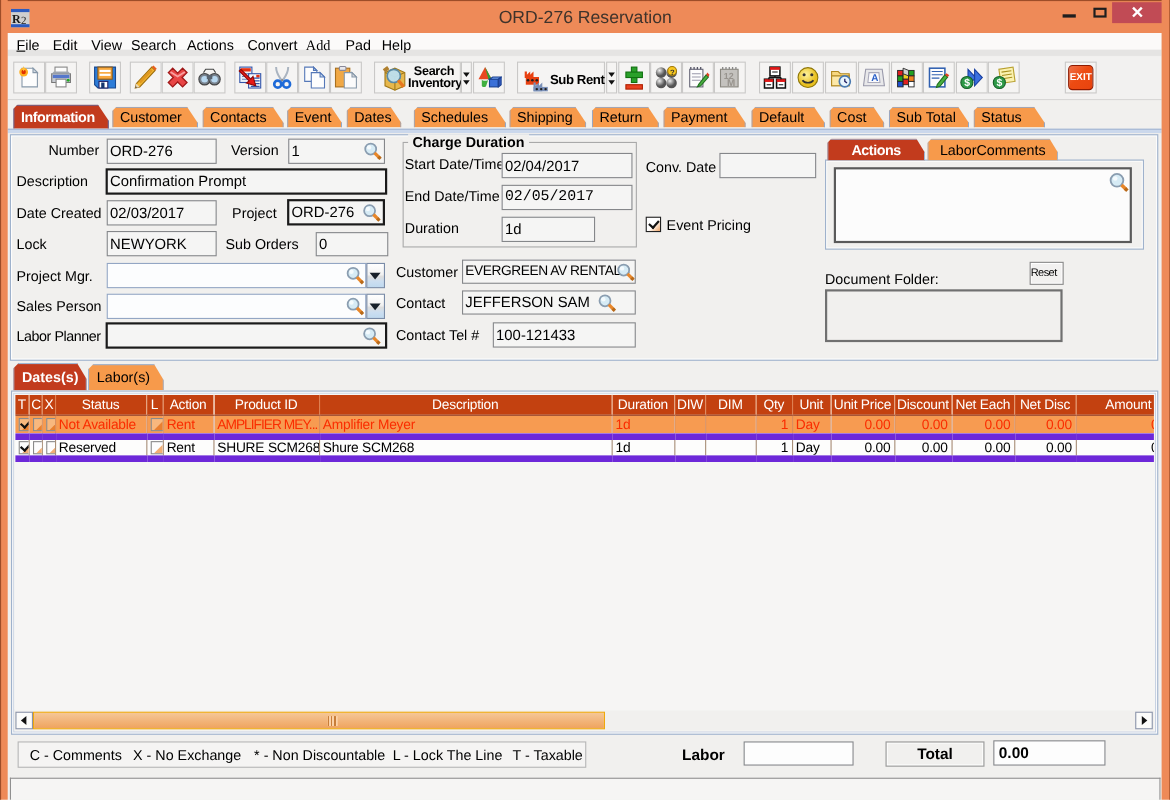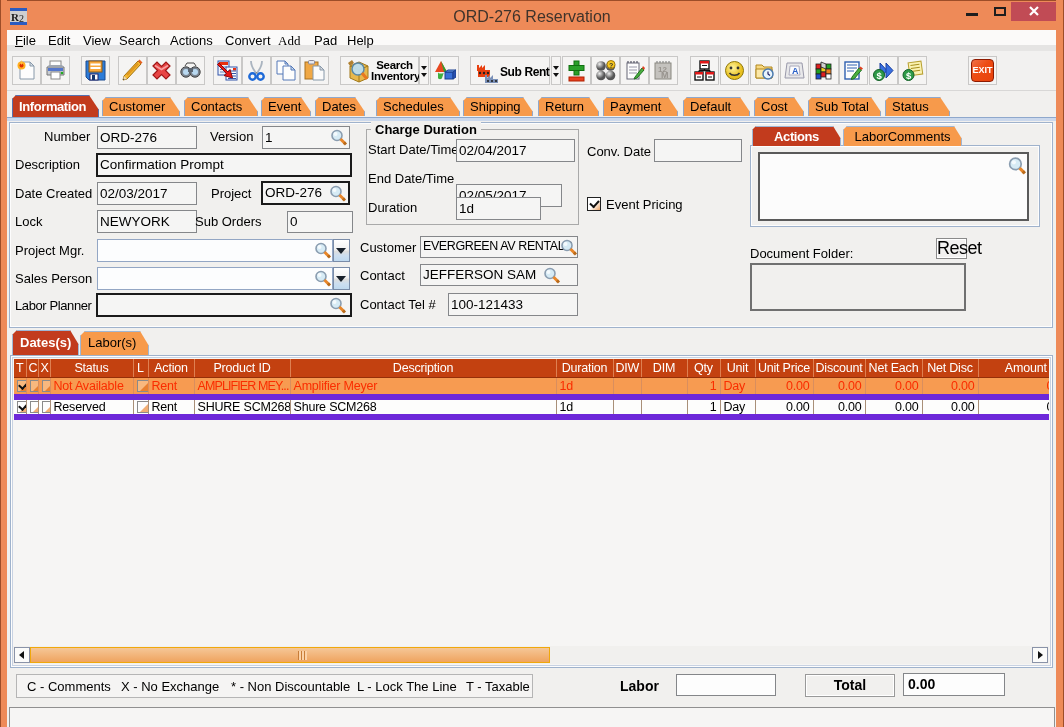--- a/index.html
+++ b/index.html
@@ -33,21 +33,21 @@
 .fld.dark { border:2px solid #1A1A1A; }
 .mag { position:absolute; z-index:5; }
 .dropbtn { position:absolute; width:17px; height:23px; background:linear-gradient(#FFFFFF 0%,#F2F2F2 45%,#DDDDDD 55%,#CCDEF0 75%,#BFD9EF 100%); border:1px solid #7A8CA8; z-index:4;}
 .dropbtn:after { content:""; position:absolute; left:2px; top:8px; border-left:5.5px solid transparent; border-right:5.5px solid transparent; border-top:6px solid #18202A; }
 #chargebox { position:absolute; left:366px; top:129px; width:213px; height:96px; border:1px solid #A9A9A9; z-index:2;}
 #chargelbl { position:absolute; left:371px; top:122px; background:#F1F0EE; padding:0 4px; font-weight:bold; font-size:13px; z-index:3;}
 .ctab { position:absolute; height:20px; font-size:13px; line-height:19px; text-align:center; border:1px solid #9FB6D4; border-bottom:none; clip-path:polygon(0 4px, 4px 0, calc(100% - 8px) 0, 100% 13px, 100% 100%, 0 100%); z-index:3;}
 #commentspanel { position:absolute; left:750px; top:145px; width:290px; height:82px; background:#F1F0EE; border:1px solid #9FB2CC; box-shadow:inset 0 0 0 1px #FDFDFD; z-index:2;}
 #commentsbox { position:absolute; left:758px; top:152px; width:271px; height:69px; background:#FCFCFC; border:2px solid #5A5A5A; z-index:3;}
 #docfolderbox { position:absolute; left:750px; top:263px; width:216px; height:48px; background:#F1F0EE; border:2px solid #707070; }
-#resetbtn { position:absolute; left:936px; top:238px; width:31px; height:21px; border:1px solid #8A8A8A; background:#F2F1F0; font-size:18px; text-align:center; line-height:19px; box-shadow:inset 0 0 0 1px #FFF; letter-spacing:-0.5px;}
+#resetbtn { position:absolute; left:936px; top:238px; width:31px; height:21px; border:1px solid #8A8A8A; background:#F2F1F0; font-size:10px; text-align:left; line-height:19px; box-shadow:inset 0 0 0 1px #FFF; letter-spacing:-0.5px;}
 .cb { position:absolute; width:14px; height:14px; border:1px solid #222; background:linear-gradient(135deg,#FFF 52%, #F0AE76 95%); z-index:3;}
 .cb.checked:after { content:""; position:absolute; left:2px; top:2px; width:7px; height:4px; border-left:2px solid #111; border-bottom:2px solid #111; transform:rotate(-48deg); }
 #itemtab { position:absolute; left:12px; top:330px; width:67px; height:25px; background:#C23B1D; color:#fff; font-weight:bold; font-size:13px; line-height:23px; padding-left:7px; border:1px solid #9FB6D4; border-bottom:none; clip-path:polygon(0 5px, 5px 0, calc(100% - 9px) 0, 100% 15px, 100% 100%, 0 100%); z-index:2;}
 #labortab { position:absolute; left:80px; top:331px; width:69px; height:24px; background:#F79A4B; color:#000; font-size:13px; line-height:22px; padding-left:7px; border:1px solid #9FB6D4; border-bottom:none; clip-path:polygon(0 5px, 5px 0, calc(100% - 9px) 0, 100% 15px, 100% 100%, 0 100%); }
 #tablepanel { position:absolute; left:10px; top:355px; width:1043px; height:313px; background:#F6F5F4; border:1px solid #9FB2CC; box-shadow:inset 0 0 0 1px #FDFDFD, inset 0 0 0 2px #C8D2E2; }
 #tableclip { position:absolute; left:13px; top:358px; width:1036px; height:287px; overflow:hidden; background:#F6F5F4; }
 #itable { position:absolute; left:1px; top:1px; border-collapse:collapse; table-layout:fixed; width:1059px; }
 #itable th { background:#C34110; color:#fff; font-weight:normal; font-size:12.5px; letter-spacing:-0.2px; height:18px; border-left:1px solid #DE8052; border-bottom:1px solid #952F08; padding:0 2px; overflow:hidden; white-space:nowrap; text-align:center;}
 #itable th:first-child { border-left:none; }
 #itable td { font-size:12.5px; letter-spacing:-0.2px; height:20px; border-left:1px solid #A98F78; border-bottom:6px solid #6d28d9; padding:0 3px; overflow:hidden; white-space:nowrap; background:#FDFDFC; }
@@ -405,21 +405,21 @@
   <div class="lbl" style="left:211px;top:186px;">Project</div>
   <div class="fld dark" style="left:261px;top:181px;width:89px;height:24px;line-height:20px;">ORD-276</div>
   <svg class="mag" style="left:328px;top:184px;" width="19" height="19" viewBox="0 0 19 19">
       <circle cx="8" cy="7.5" r="5" fill="#D6EBF5" stroke="#8A9DB0" stroke-width="1.6"></circle>
       <circle cx="6.5" cy="6" r="2" fill="#F4FAFD"></circle>
       <path d="M11.5 11 L16 15.5" stroke="#E8872A" stroke-width="3"></path>
       <path d="M15 14.5 L17 16.5" stroke="#B86A1A" stroke-width="3"></path>
     </svg>
   <div class="lbl" style="left:15px;top:214px;">Lock</div>
   <div class="fld" style="left:97px;top:210px;width:100px;height:23px;line-height:21px;">NEWYORK</div>
-  <div class="lbl" style="left:195px;top:214px;">Sub Orders</div>
+  <div class="lbl" style="left:205px;top:214px;">Sub Orders</div>
   <div class="fld" style="left:287px;top:211px;width:66px;height:22px;line-height:20px;">0</div>
   <div class="lbl" style="left:15px;top:243px;">Project Mgr.</div>
   <div class="fld" style="left:97px;top:239px;width:236px;height:23px;background:#FCFDFE;border-color:#93A6C4;"></div>
   <svg class="mag" style="left:313px;top:241px;" width="19" height="19" viewBox="0 0 19 19">
       <circle cx="8" cy="7.5" r="5" fill="#D6EBF5" stroke="#8A9DB0" stroke-width="1.6"></circle>
       <circle cx="6.5" cy="6" r="2" fill="#F4FAFD"></circle>
       <path d="M11.5 11 L16 15.5" stroke="#E8872A" stroke-width="3"></path>
       <path d="M15 14.5 L17 16.5" stroke="#B86A1A" stroke-width="3"></path>
     </svg>
   <div class="dropbtn" style="left:333px;top:239px;"></div>
@@ -438,21 +438,21 @@
       <circle cx="8" cy="7.5" r="5" fill="#D6EBF5" stroke="#8A9DB0" stroke-width="1.6"></circle>
       <circle cx="6.5" cy="6" r="2" fill="#F4FAFD"></circle>
       <path d="M11.5 11 L16 15.5" stroke="#E8872A" stroke-width="3"></path>
       <path d="M15 14.5 L17 16.5" stroke="#B86A1A" stroke-width="3"></path>
     </svg>
   <div id="chargebox"></div>
   <div id="chargelbl">Charge Duration</div>
   <div class="lbl" style="left:368px;top:142px;">Start Date/Time</div>
   <div class="fld" style="left:456px;top:139px;width:119px;height:23px;line-height:21px;">02/04/2017</div>
   <div class="lbl" style="left:368px;top:171px;">End Date/Time</div>
-  <div class="fld" style="left:456px;top:184px;width:106px;height:23px;line-height:21px;">02/05/2017</div>
+  <div class="fld" style="left:456px;top:168px;width:119px;height:23px;line-height:21px;font-family:Liberation Mono, monospace;">02/05/2017</div>
   <div class="lbl" style="left:368px;top:200px;">Duration</div>
   <div class="fld" style="left:456px;top:197px;width:85px;height:23px;line-height:21px;">1d</div>
   <div class="lbl" style="left:360px;top:240px;">Customer</div>
   <div class="fld" style="left:420px;top:236px;width:158px;height:22px;line-height:19px;font-size:12.5px;letter-spacing:-0.4px;">EVERGREEN AV RENTALS</div>
   <svg class="mag" style="left:559px;top:238px;" width="19" height="19" viewBox="0 0 19 19">
       <circle cx="8" cy="7.5" r="5" fill="#D6EBF5" stroke="#8A9DB0" stroke-width="1.6"></circle>
       <circle cx="6.5" cy="6" r="2" fill="#F4FAFD"></circle>
       <path d="M11.5 11 L16 15.5" stroke="#E8872A" stroke-width="3"></path>
       <path d="M15 14.5 L17 16.5" stroke="#B86A1A" stroke-width="3"></path>
     </svg>

